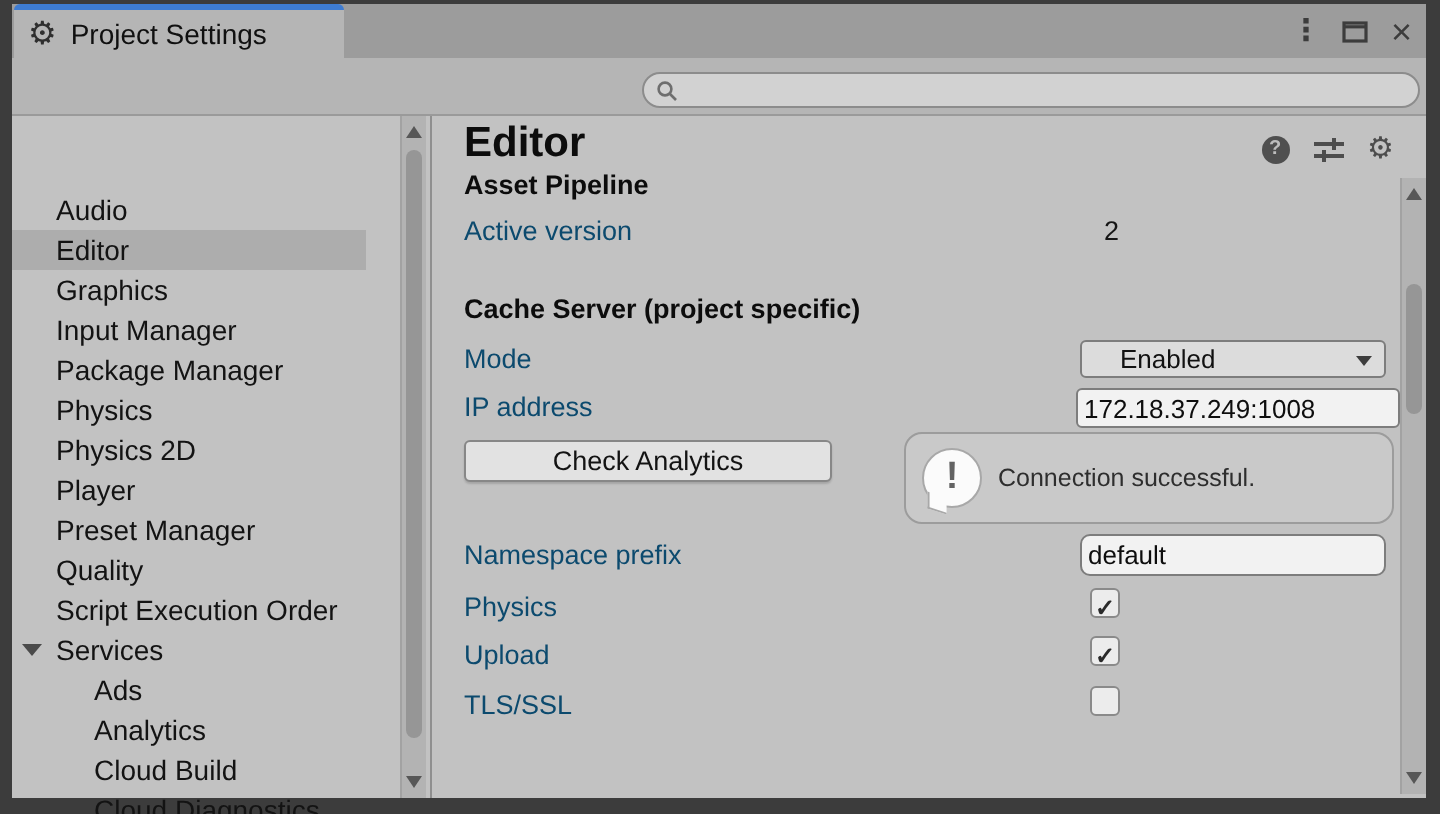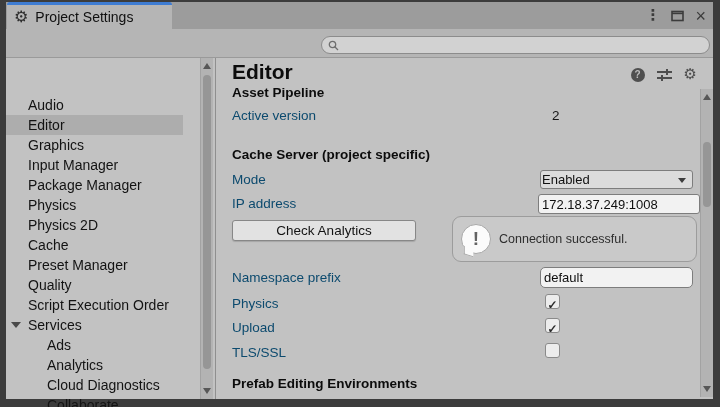--- a/index.html
+++ b/index.html
@@ -89,21 +89,21 @@
   .row-label { left:16px; font-size:13.5px; color:#0c4a6e; }
   .row-value { font-size:13.5px; color:#161616; }
   #header-icons { right:16px; top:9px; display:flex; gap:12px; align-items:center; }
   .help-circle {
     width:14px; height:14px; border-radius:50%; background:#4f4f4f;
     color:#bdbdbd; font-size:10px; font-weight:bold; text-align:center; line-height:14px;
   }
   .dropdown {
     left:324px; width:153px; height:19px;
     background:#dcdcdc; border:1px solid #7d7d7d; border-radius:3px;
-    font-size:13px; color:#111; line-height:17px; padding-left:1px;
+    font-size:13px; color:#111; line-height:17px; padding-left:19px;
     position:absolute;
   }
   .dropdown .caret {
     position:absolute; right:6px; top:7px; width:0; height:0;
     border-left:4px solid transparent; border-right:4px solid transparent;
     border-top:5px solid #3d3d3d;
   }
   .text-field {
     position:absolute; background:#f2f2f2; border:1px solid #7d7d7d; border-radius:3px;
     font-size:13px; font-family:"Liberation Sans", sans-serif; color:#0e0e0e; padding:0 3px;
@@ -182,30 +182,31 @@
 
   <div id="sidebar">
     <div id="sidebar-list">
       <div class="side-item">Audio</div>
       <div class="side-item selected">Editor</div>
       <div class="side-item">Graphics</div>
       <div class="side-item">Input Manager</div>
       <div class="side-item">Package Manager</div>
       <div class="side-item">Physics</div>
       <div class="side-item">Physics 2D</div>
-      <div class="side-item">Cache</div>
+      <div class="side-item">Player</div>
       <div class="side-item">Preset Manager</div>
       <div class="side-item">Quality</div>
       <div class="side-item">Script Execution Order</div>
       <div class="side-item">
         <span class="fold-tri"></span>
         <span>Services</span>
       </div>
       <div class="side-item indent">Ads</div>
       <div class="side-item indent">Analytics</div>
+      <div class="side-item indent">Cloud Build</div>
       <div class="side-item indent">Cloud Diagnostics</div>
       <div class="side-item indent">Collaborate</div>
     </div>
     <div class="vscroll" id="sidebar-scroll">
       <span class="tri-up"></span>
       <div class="scroll-thumb" style="top:17px; bottom:30px;"></div>
       <span class="tri-down"></span>
     </div>
   </div>
 
@@ -260,21 +261,20 @@
     <div class="abs row-label" style="top:262px;">Upload</div>
     <div class="checkbox" style="top:260px;" data-checked="true">
       <span class="check">✓</span>
     </div>
 
     <div class="abs row-label" style="top:287px;">TLS/SSL</div>
     <div class="checkbox" style="top:285px;" data-checked="false">
       
     </div>
 
-    <div class="abs section-h" style="top:318px;">Prefab Editing Environments</div>
 
     <div class="vscroll" id="content-scroll">
       <span class="tri-up"></span>
       <div class="scroll-thumb" style="top:53px; height:65px;"></div>
       <span class="tri-down"></span>
     </div>
   </div>
 
 </div>
 

